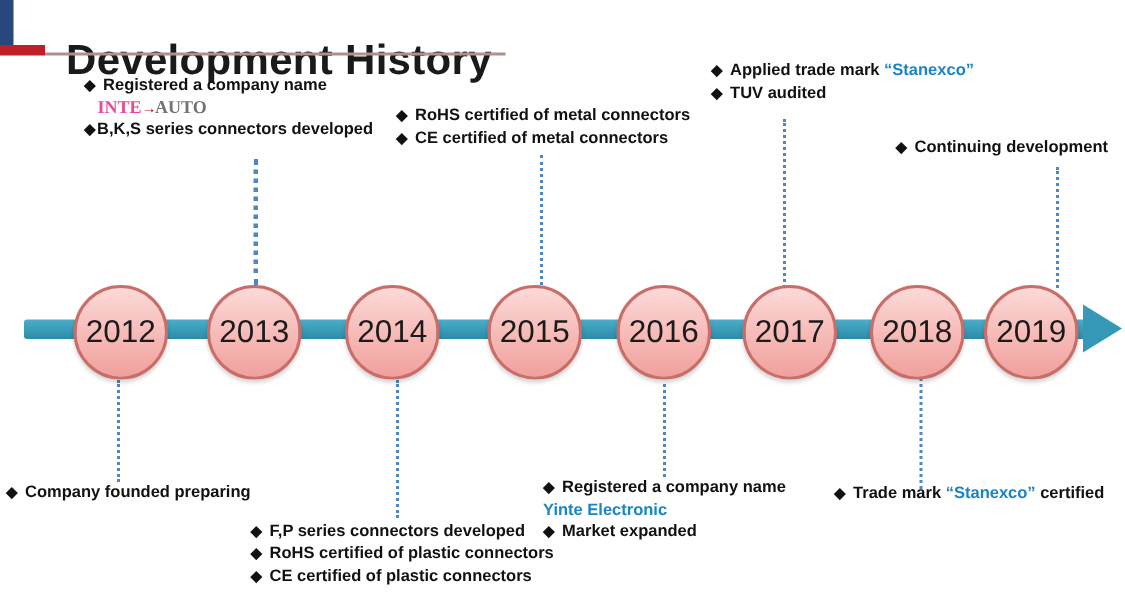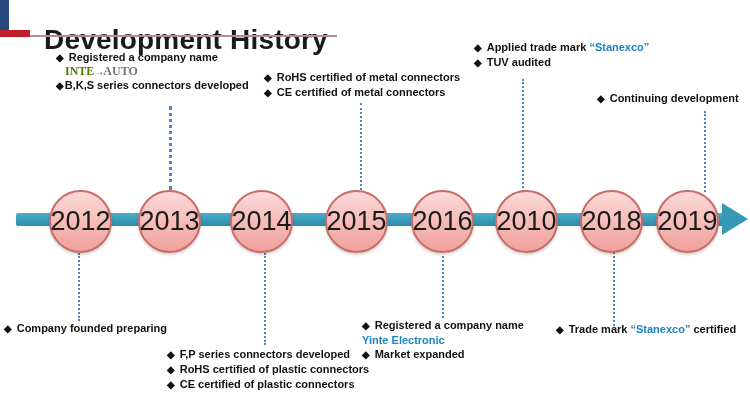--- a/index.html
+++ b/index.html
@@ -28,34 +28,34 @@
     border-top:16px solid transparent; border-bottom:16px solid transparent;
     border-left:26px solid #3598B6;
   }
   .year-circle {
     position:absolute; top:190px; width:63px; height:63px; border-radius:50%;
     background:linear-gradient(180deg,#FBDAD8 0%,#F6B9B6 55%,#F0A19D 100%);
     border:2px solid #C96D68; box-sizing:border-box;
     display:flex; align-items:center; justify-content:center;
     box-shadow:0 2px 3px rgba(0,0,0,0.18);
   }
-  .year-circle span { font-size:27px; color:#1b1b1b; }
+  .year-circle span { font-size:21px; color:#1b1b1b; }
 
   
   .connector { position:absolute; width:0; border-left:2px dotted #4F86C6; }
   .connector.thick { border-left-width:3px; }
 
   
   .event { position:absolute; color:#111; font-size:11px; font-weight:700; white-space:nowrap; }
   .evline { line-height:14px; }
   .diamond { font-size:10px; margin-right:5px; }
   .diamond.tight { margin-right:1px; }
   .blue { color:#1B84C4; }
   .brand { margin-left:9px; font-family:"Liberation Serif", serif; font-size:12px; line-height:13px; }
-  .brand .inte { color:#4d7c0f; }
+  .brand .inte { color:#ec4899; }
   .brand .arrow { color:#A81A16; font-size:10px; letter-spacing:-1px; }
   .brand .auto { color:#737373; }
 </style>
 </head>
 <body>
 
 <div id="slide">
 
   <div class="hdr-navy"></div>
   <div class="hdr-red"></div>
@@ -83,21 +83,21 @@
   <div class="year-circle" style="left:230px;">
       <span>2014</span>
     </div>
   <div class="year-circle" style="left:325px;">
       <span>2015</span>
     </div>
   <div class="year-circle" style="left:411px;">
       <span>2016</span>
     </div>
   <div class="year-circle" style="left:495px;">
-      <span>2010</span>
+      <span>2017</span>
     </div>
   <div class="year-circle" style="left:580px;">
       <span>2018</span>
     </div>
   <div class="year-circle" style="left:656px;">
       <span>2019</span>
     </div>
 
   <div class="event" style="left:56px; top:50px;">
     <div class="evline">

